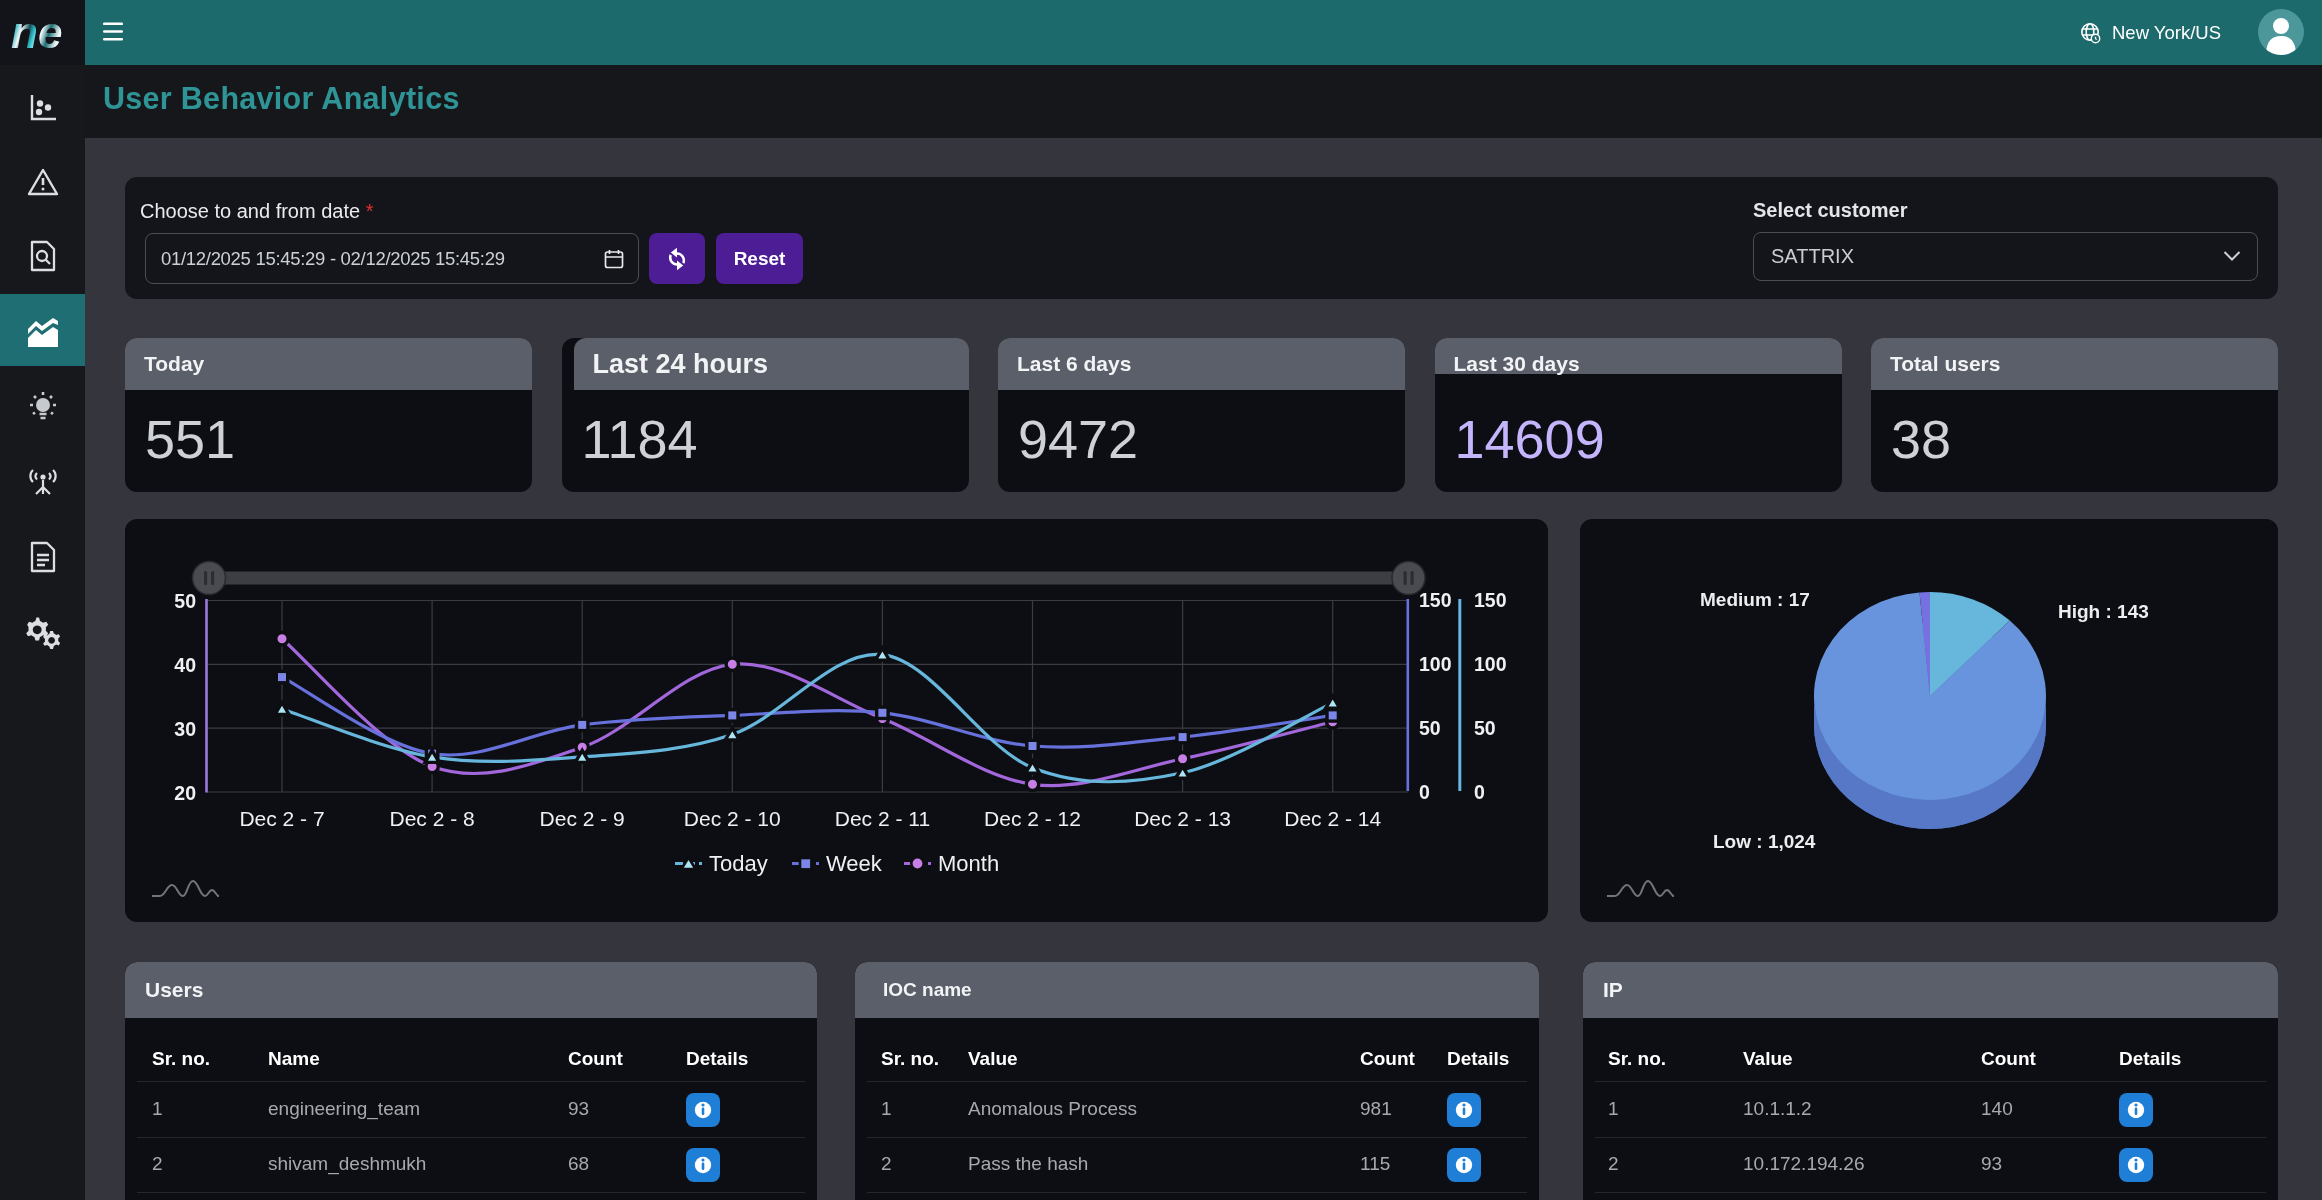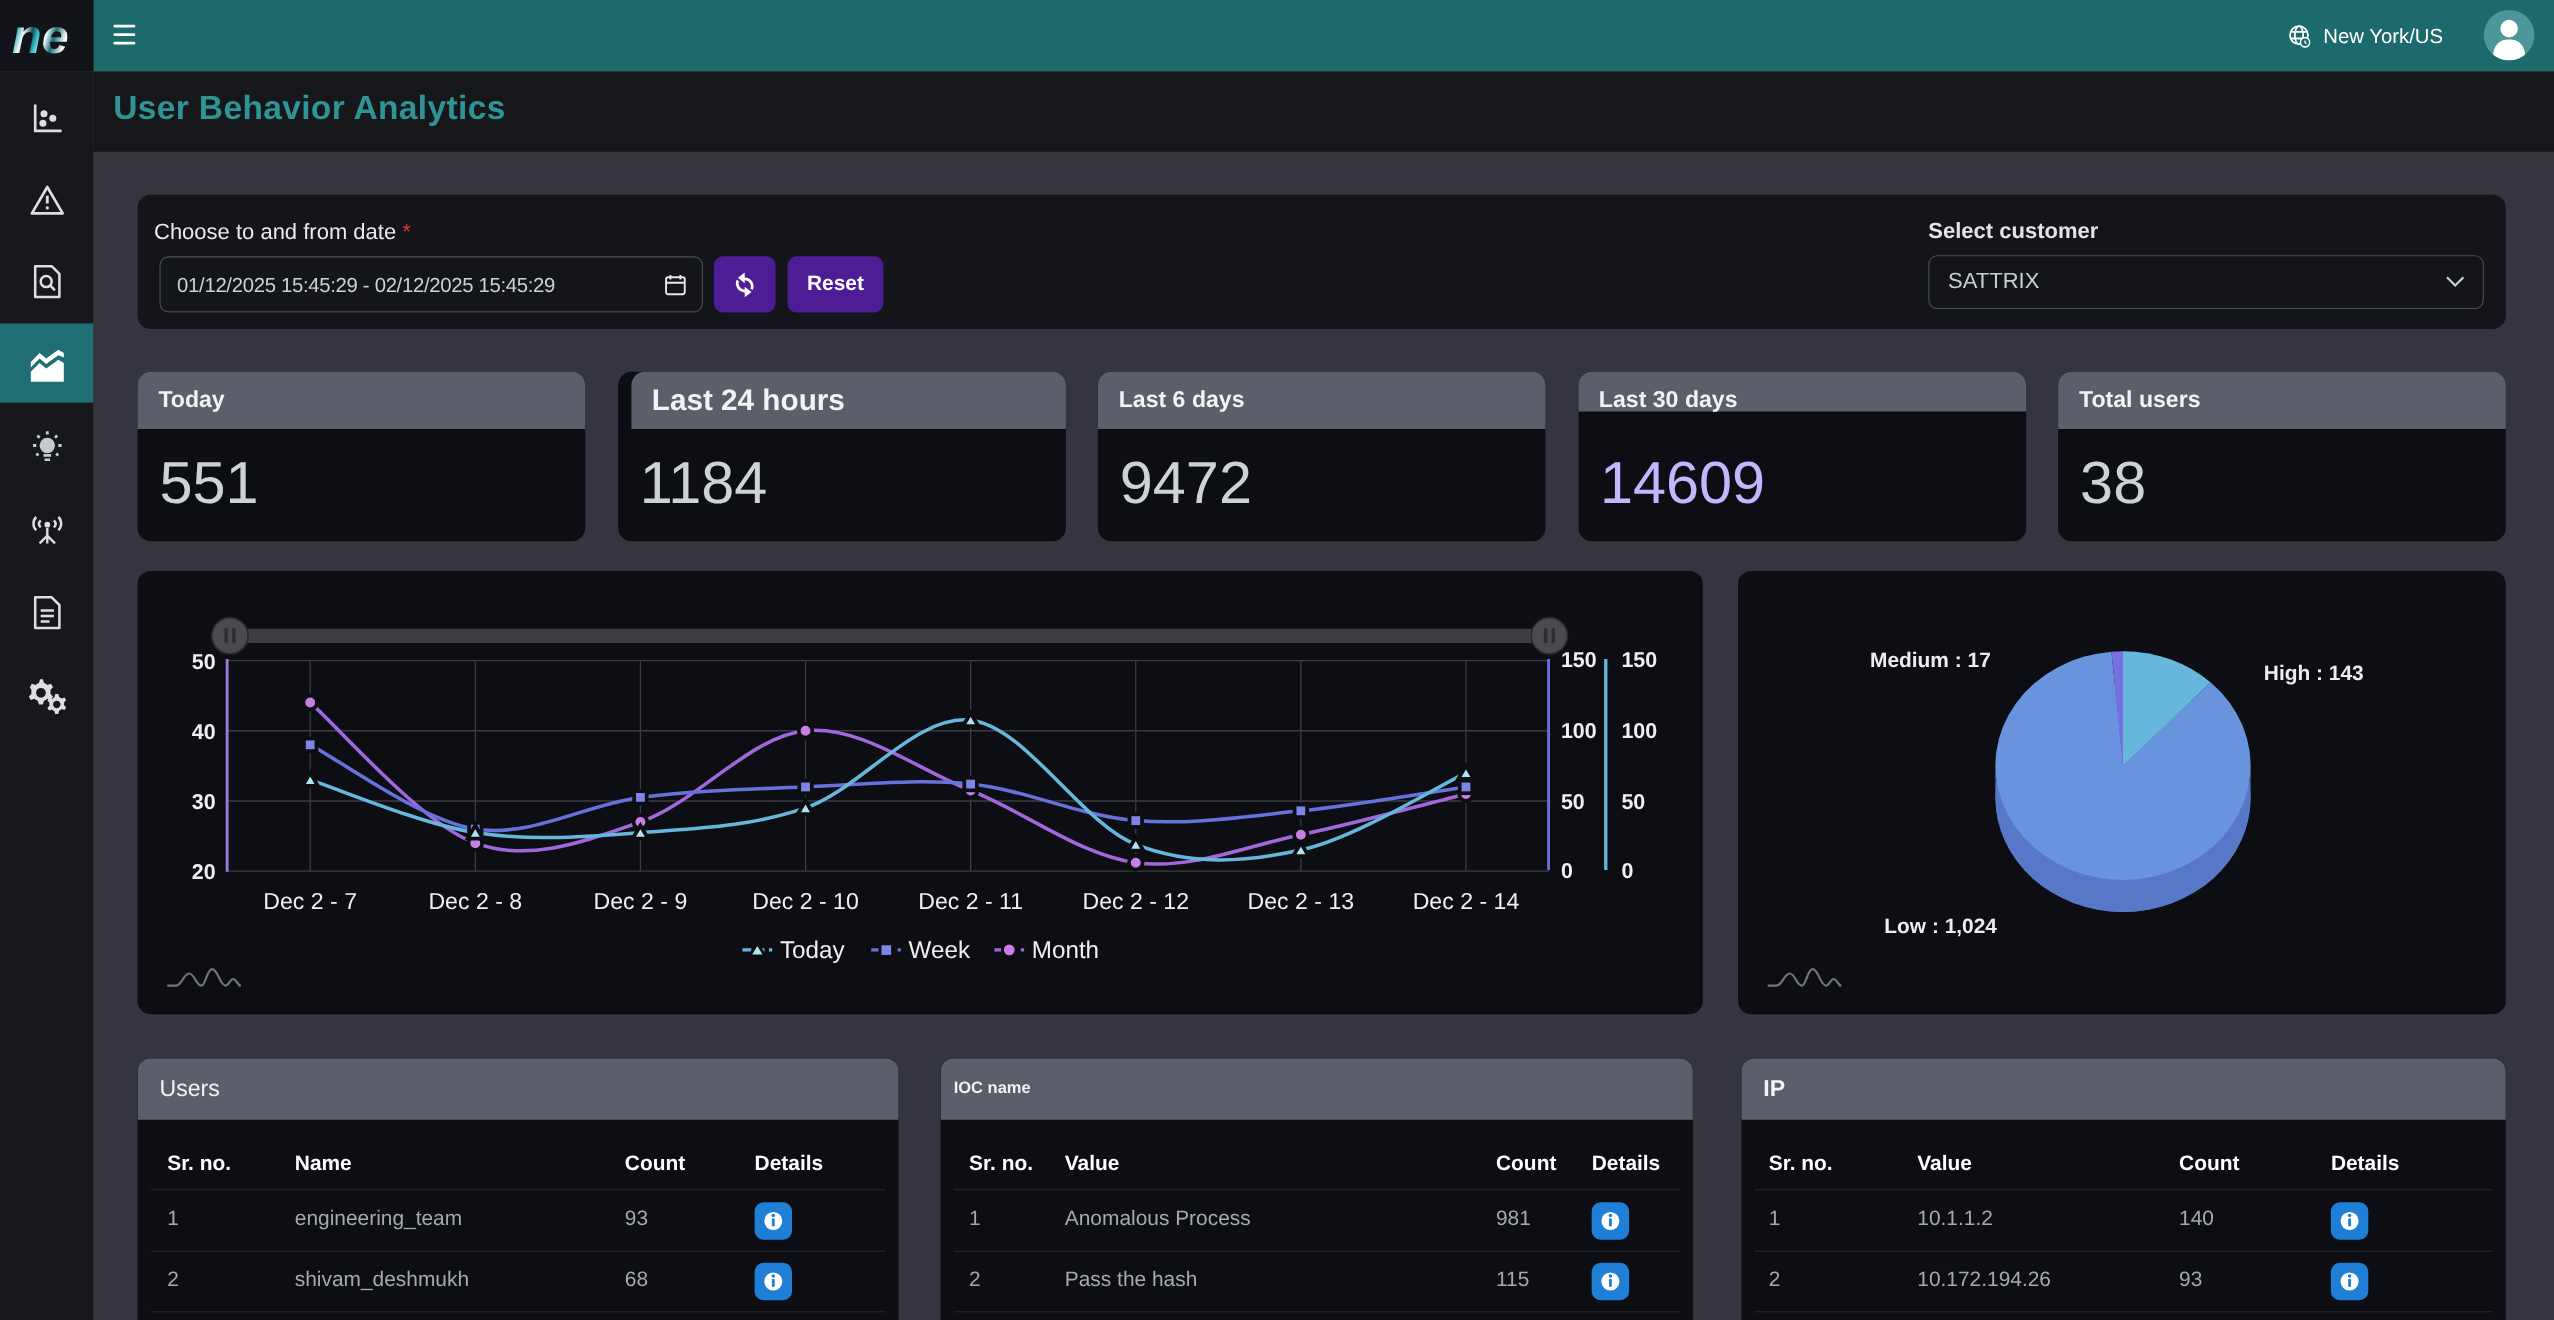--- a/index.html
+++ b/index.html
@@ -231,21 +231,21 @@
     <path d="M2046,696 A116,104 0 0 1 1814,696 L1814,725 A116,104 0 0 0 2046,725 Z" fill="#5678c6"></path>
     <path d="M1930,696 L1930,592 A116,104 0 0 1 2009.8,620.5 Z" fill="#67b7dc"></path>
     <path d="M1930,696 L2009.8,620.5 A116,104 0 1 1 1919.5,592.4 Z" fill="#6794dc"></path>
     <path d="M1930,696 L1919.5,592.4 A116,104 0 0 1 1930,592 Z" fill="#7670e0"></path>
     <text x="1700" y="606" font-size="19" font-weight="600" fill="#ecedef">Medium : 17</text>
     <text x="2058" y="618" font-size="19" font-weight="600" fill="#ecedef">High : 143</text>
     <text x="1713" y="848" font-size="19" font-weight="600" fill="#ecedef">Low : 1,024</text>
     <path d="M1607,896 h8 c5,0 7,-11 12,-11 c5,0 6,11 11,11 c4,0 5,-15 10,-15 c5,0 7,15 12,15 c3,0 4,-6 7,-6 c3,0 4,6 7,6 h-2" fill="none" stroke="#71747a" stroke-width="2"></path>
   </svg>
 <div class="card" style="left:125px;top:962px;width:692px;height:238px;border-radius:12px 12px 0 0;overflow:hidden;">
-    <div class="hdr" style="height:56px;line-height:56px;font-size:21px;padding-left:20px;font-weight:400;">Users</div>
+    <div class="hdr" style="height:56px;line-height:56px;font-size:21px;padding-left:20px;font-weight:700;">Users</div>
     <div class="thead" style="left:27px;top:86px;">Sr. no.</div>
     <div class="thead" style="left:143px;top:86px;">Name</div>
     <div class="thead" style="left:443px;top:86px;">Count</div>
     <div class="thead" style="left:561px;top:86px;">Details</div>
     <div class="sep" style="left:12px;right:12px;top:119px;"></div>
     <div class="sep" style="left:12px;right:12px;top:175px;"></div>
     <div class="sep" style="left:12px;right:12px;top:230px;"></div>
     <div class="tcell" style="left:27px;top:136px;">1</div>
     <div class="tcell" style="left:143px;top:136px;">engineering_team</div>
     <div class="tcell" style="left:443px;top:136px;">93</div>
@@ -257,21 +257,21 @@
     <div class="tcell" style="left:27px;top:191px;">2</div>
     <div class="tcell" style="left:143px;top:191px;">shivam_deshmukh</div>
     <div class="tcell" style="left:443px;top:191px;">68</div>
     <div class="ibtn" style="left:561px;top:186px;"><svg width="34" height="34" viewBox="0 0 34 34">
         <circle cx="17" cy="17" r="8.2" fill="#fff"></circle>
         <rect x="15.7" y="14.5" width="2.6" height="7.5" rx="1.2" fill="#1f7ed6"></rect>
         <circle cx="17" cy="12" r="1.6" fill="#1f7ed6"></circle>
       </svg></div>
   </div>
 <div class="card" style="left:855px;top:962px;width:684px;height:238px;border-radius:12px 12px 0 0;overflow:hidden;">
-    <div class="hdr" style="height:56px;line-height:56px;font-size:15px;padding-left:12px;font-weight:600;">IOC name</div>
+    <div class="hdr" style="height:56px;line-height:56px;font-size:19px;padding-left:28px;font-weight:600;">IOC name</div>
     <div class="thead" style="left:26px;top:86px;">Sr. no.</div>
     <div class="thead" style="left:113px;top:86px;">Value</div>
     <div class="thead" style="left:505px;top:86px;">Count</div>
     <div class="thead" style="left:592px;top:86px;">Details</div>
     <div class="sep" style="left:12px;right:12px;top:119px;"></div>
     <div class="sep" style="left:12px;right:12px;top:175px;"></div>
     <div class="sep" style="left:12px;right:12px;top:230px;"></div>
     <div class="tcell" style="left:26px;top:136px;">1</div>
     <div class="tcell" style="left:113px;top:136px;">Anomalous Process</div>
     <div class="tcell" style="left:505px;top:136px;">981</div>

